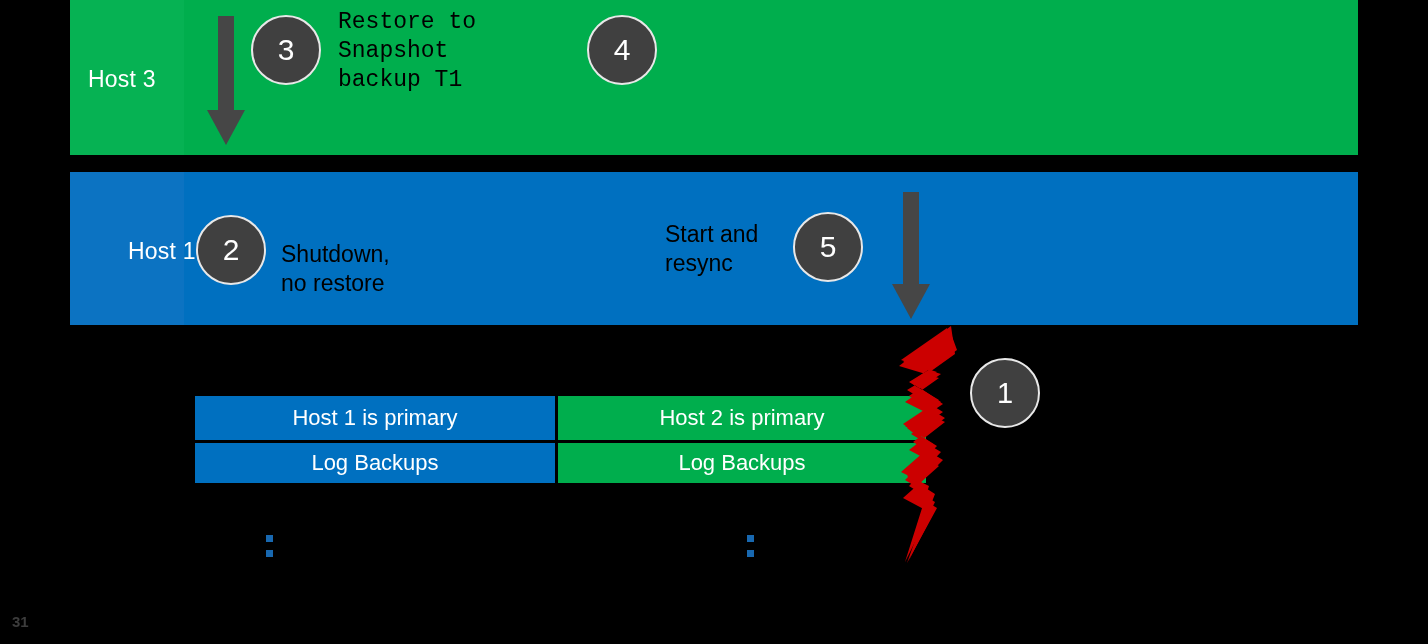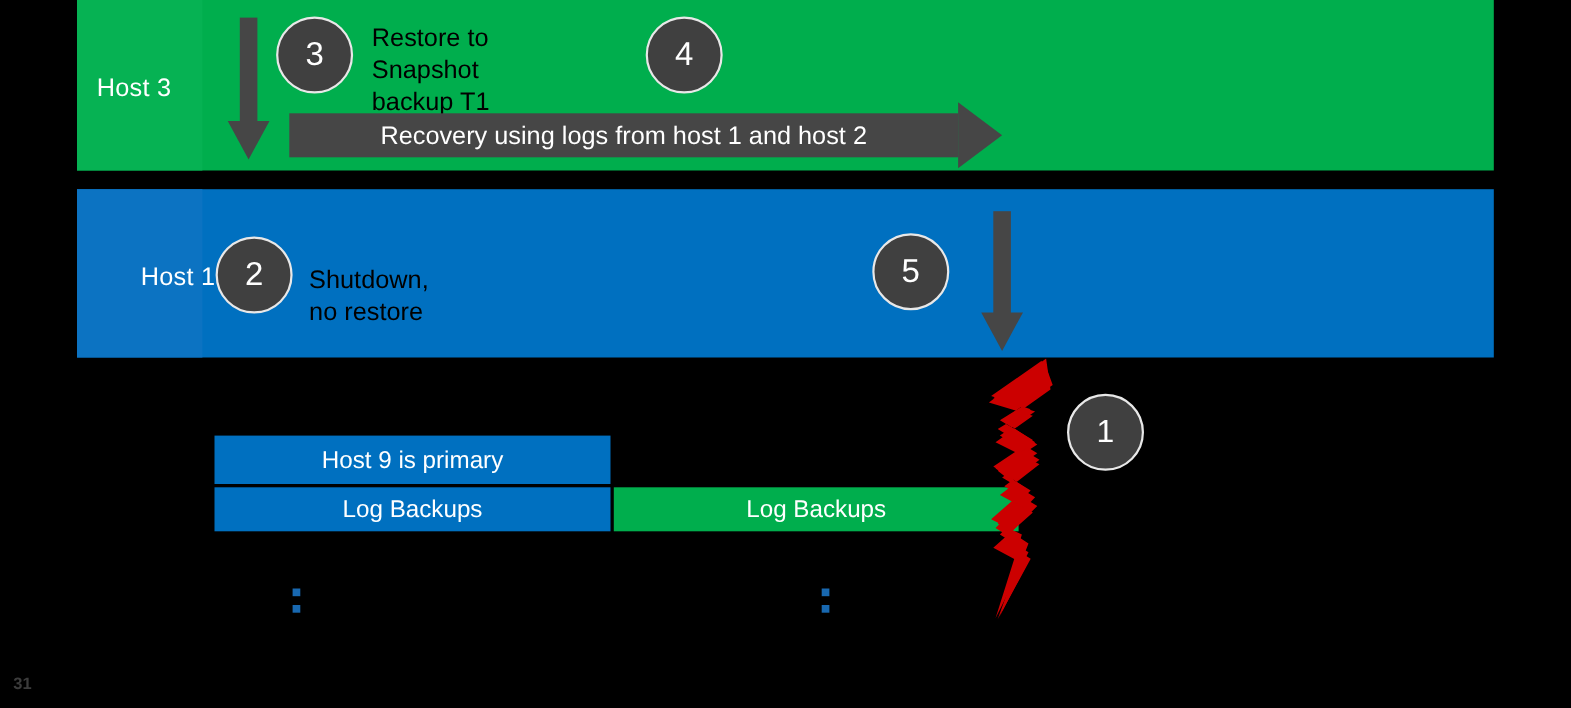--- a/index.html
+++ b/index.html
@@ -83,21 +83,21 @@
   .circle-1 { left: 970px; top: 358px; width: 70px; height: 70px; font-size: 29px; }
 
   
   .note {
     position: absolute;
     color: #000000;
     font-size: 23px;
     line-height: 1.26;
     white-space: pre-line;
   }
-  .note-restore   { left: 338px; top: 20px; }
+  .note-restore   { left: 338px; top: 8px; font-family: Liberation Mono, monospace; }
   .note-shutdown  { left: 281px; top: 220px; margin-top: 20px; }
   .note-startsync { left: 665px; top: 220px; }
 
   
   .v-arrow {
     position: absolute;
   }
   .v-arrow .shaft {
     position: absolute;
     background: #464646;
@@ -228,44 +228,42 @@
   </div>
 
   <div class="step-circle circle-3">3</div>
 
   <div class="note note-restore">Restore to
 Snapshot
 backup T1</div>
 
   <div class="step-circle circle-4">4</div>
 
-  <div class="recovery-arrow">
-    <div class="ra-body"></div>
-    <div class="ra-head"></div>
-    <div class="ra-text">Recovery using logs from host 1 and host 2</div>
-  </div>
 
   <div class="band band-host1"></div>
   <div class="band-host1-label-pane"></div>
   <div class="band-label label-host1">Host 1</div>
 
   <div class="step-circle circle-2">2</div>
 
   <div class="note note-shutdown">Shutdown,
 no restore</div>
 
+  <div class="note note-startsync">Start and
+resync</div>
 
   <div class="step-circle circle-5">5</div>
 
   <div class="v-arrow arrow-host1">
     <div class="shaft"></div>
     <div class="head"></div>
   </div>
 
-  <div class="legend-box lb-h1-primary">Host 9 is primary</div>
+  <div class="legend-box lb-h1-primary">Host 1 is primary</div>
+  <div class="legend-box lb-h2-primary">Host 2 is primary</div>
   <div class="legend-box lb-h1-logs">Log Backups</div>
   <div class="legend-box lb-h2-logs">Log Backups</div>
 
   <div class="tick-colon tick-1">
     <i class="t"></i>
       <i class="b"></i>
   </div>
   <div class="tick-colon tick-2">
     <i class="t"></i>
       <i class="b"></i>

